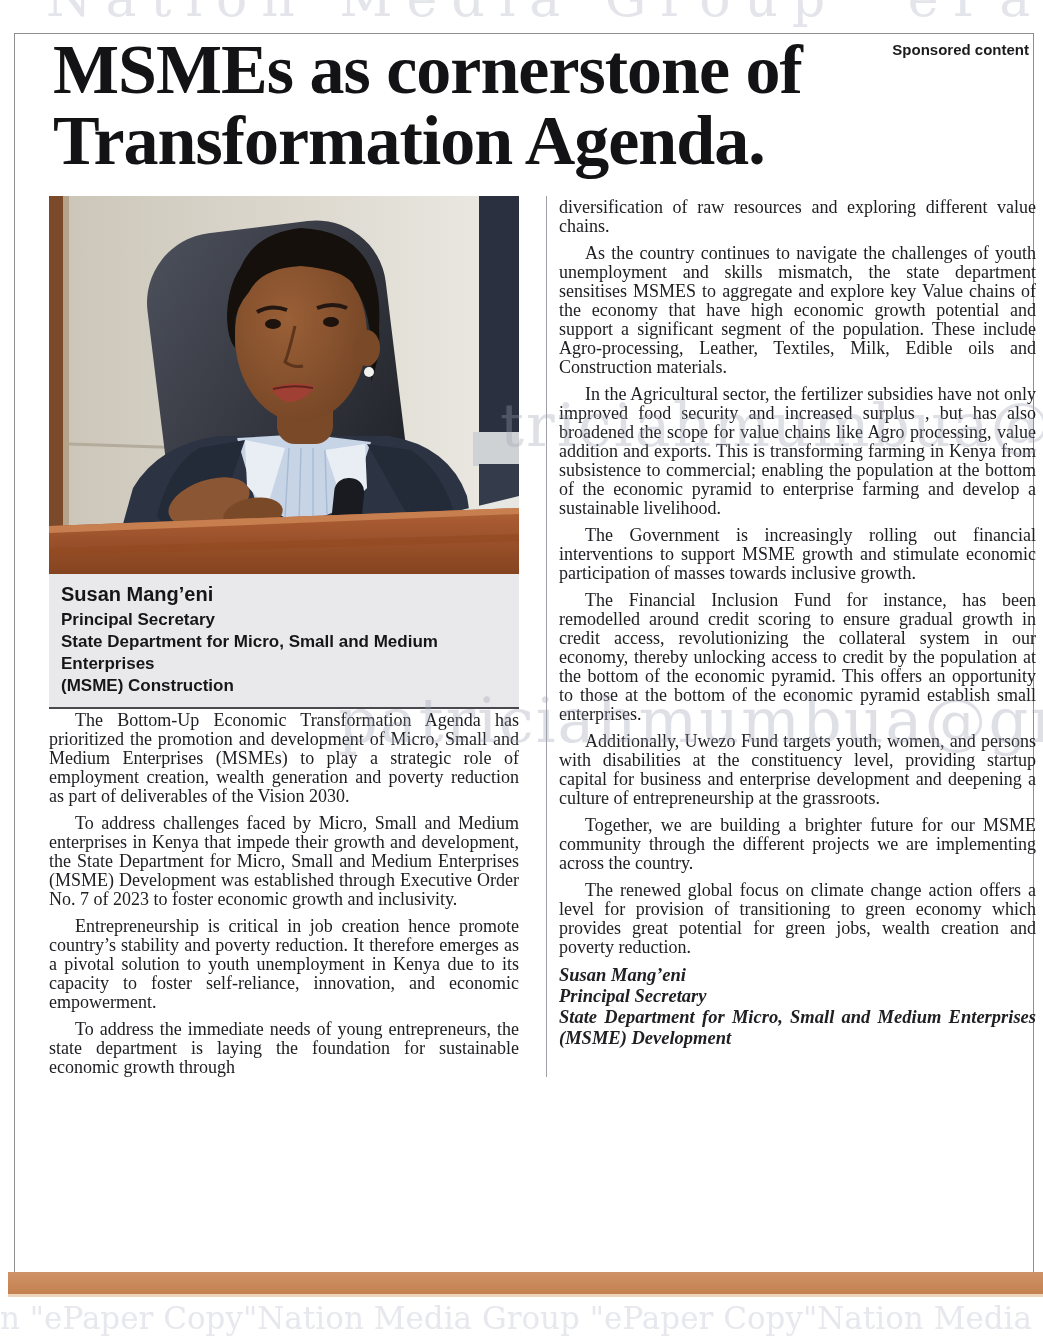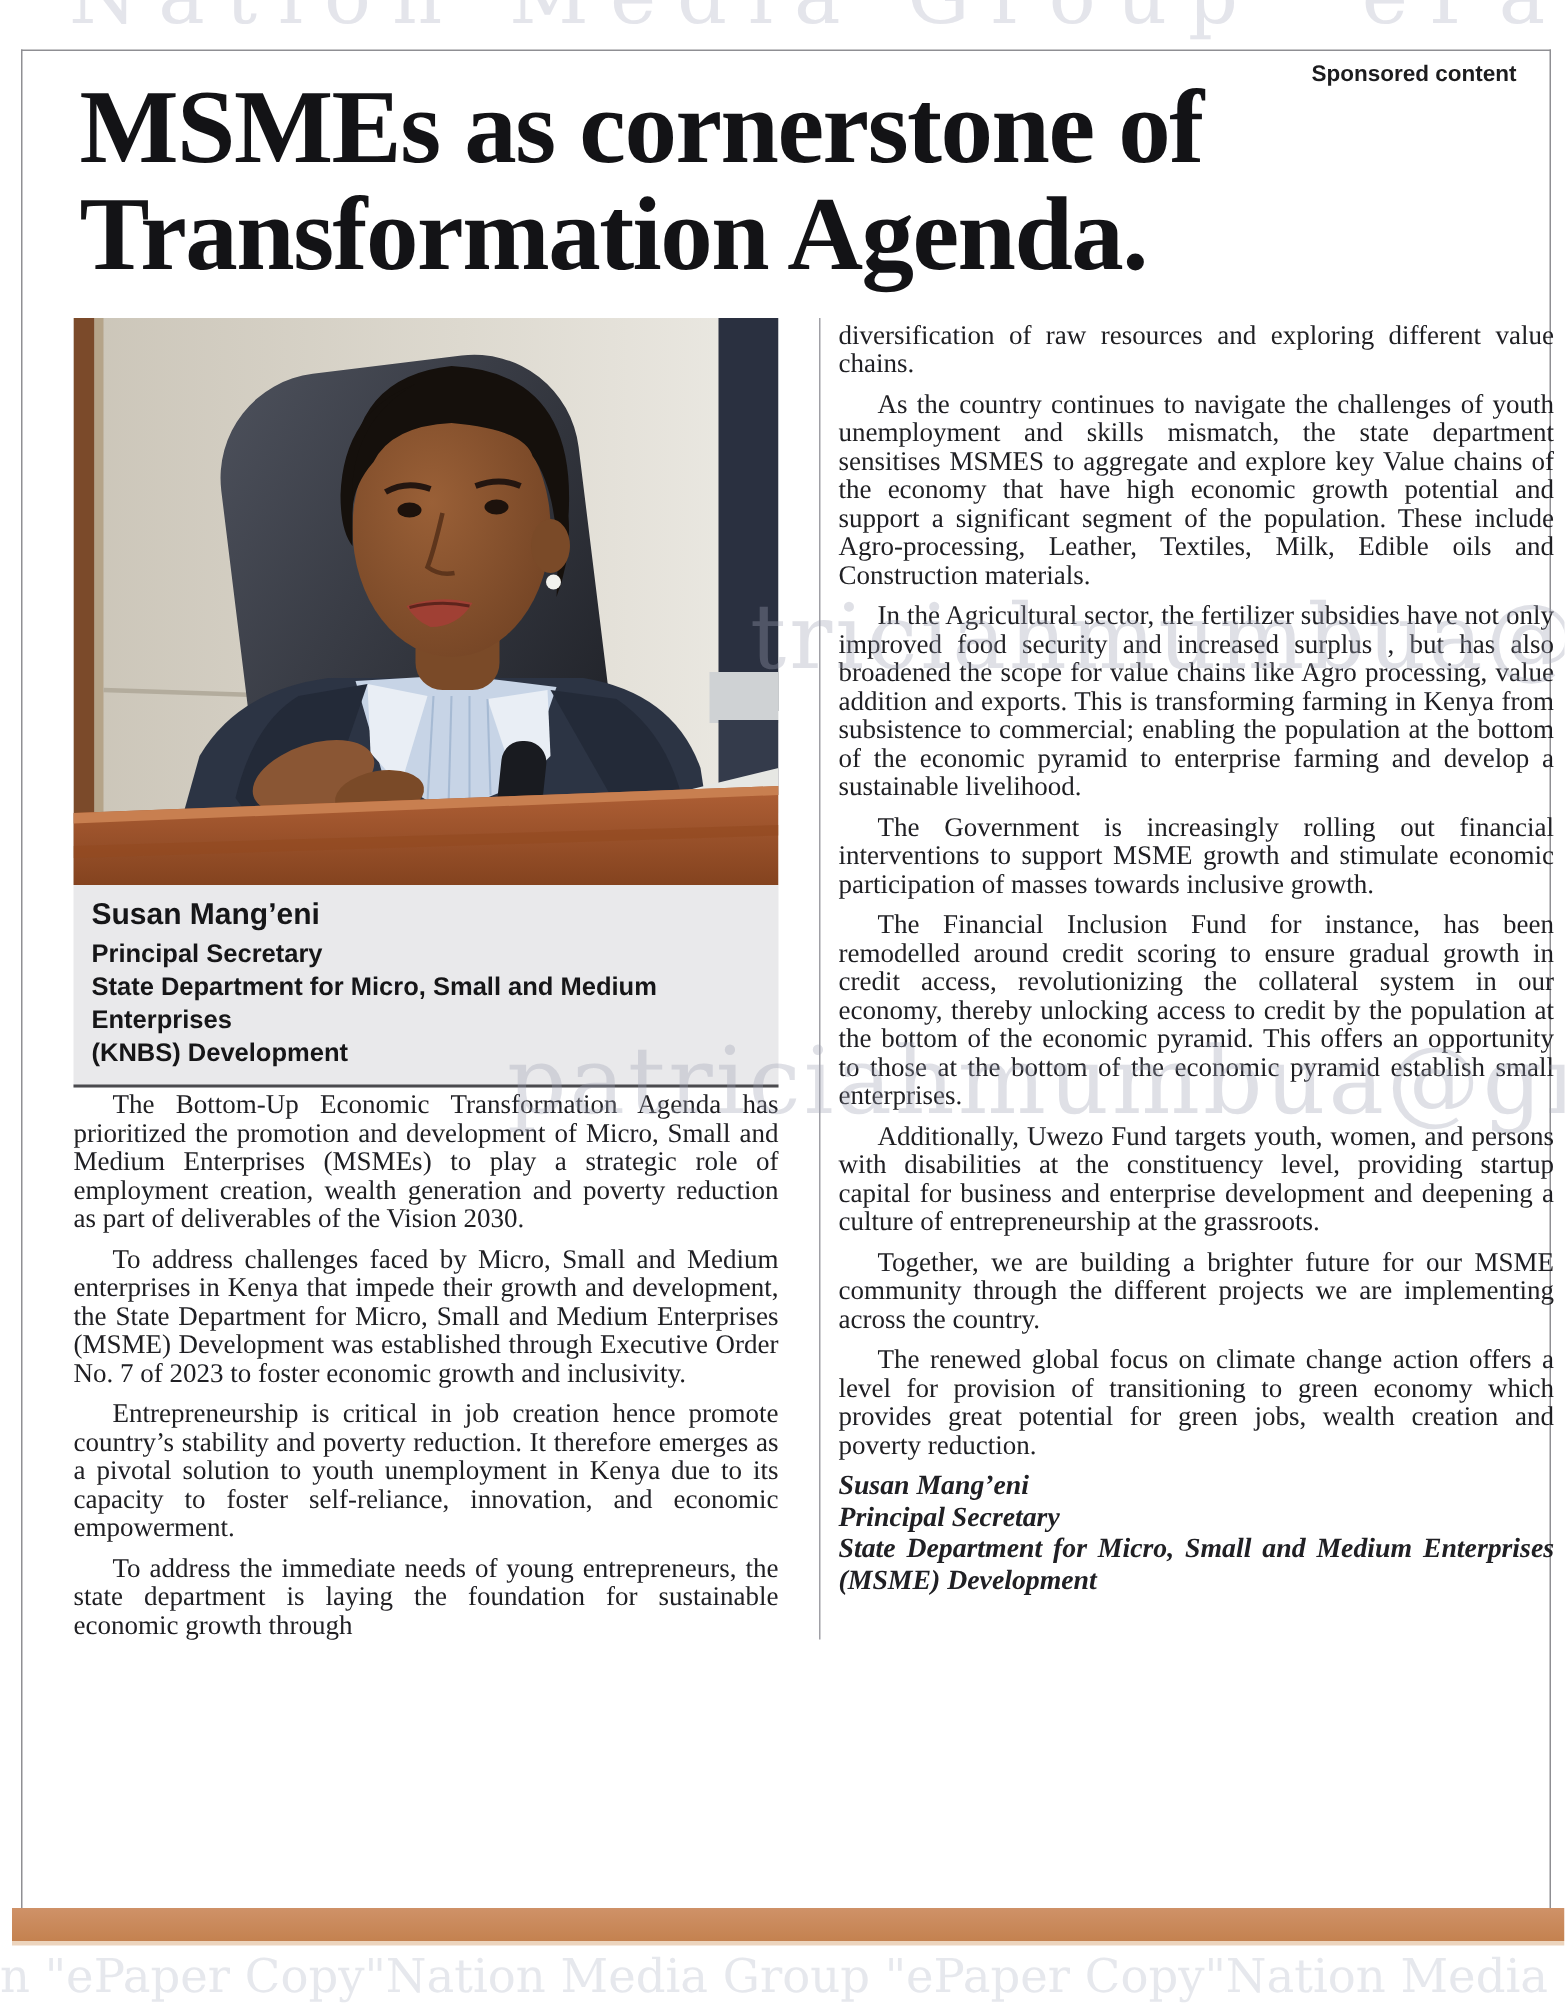--- a/index.html
+++ b/index.html
@@ -36,26 +36,26 @@
   .frame{
     position:absolute;
     left:14px;top:33px;
     width:1020px;height:1239px;
     border:1px solid #8f8f93;
     border-bottom:none;
     background:#ffffff;
     box-sizing:border-box;
   }
   .sponsored{
-    position:absolute;top:7px;right:22px;
+    position:absolute;top:7px;right:4px;
     font-family:"Liberation Sans", sans-serif;
     font-size:15px;font-weight:600;color:#1c1c1e;
   }
   .headline{
-    margin:16px 0 0 38px;
+    margin:0 0 0 38px;
     font-family:"Liberation Serif", serif;
     font-weight:700;
     font-size:70px;
     line-height:71px;
     letter-spacing:-1px;
     color:#131316;
   }
   
   .columns{
     display:flex;
@@ -199,21 +199,21 @@
 
         <path d="M0 330 L470 312 L470 378 L0 378 Z" fill="url(#desk)"></path>
         <path d="M0 330 L470 312 L470 318 L0 337 Z" fill="#c87f50"></path>
         <path d="M0 352 L470 338 L470 345 L0 360 Z" fill="#93491f" opacity="0.6"></path>
       </svg>
 
       <div class="caption">
         <div class="name">Susan Mang’eni</div>
         <div class="line">Principal Secretary</div>
         <div class="line">State Department for Micro, Small and Medium Enterprises</div>
-        <div class="line">(KNBS) Development</div>
+        <div class="line">(MSME) Construction</div>
       </div>
 
       <p class="para">The Bottom-Up Economic Transformation Agenda has prioritized the promotion and development of Micro, Small and Medium Enterprises (MSMEs) to play a strategic role of employment creation, wealth generation and poverty reduction as part of deliverables of the Vision 2030.</p>
       <p class="para">To address challenges faced by Micro, Small and Medium enterprises in Kenya that impede their growth and development, the State Department for Micro, Small and Medium Enterprises (MSME) Development was established through Executive Order No. 7 of 2023 to foster economic growth and inclusivity.</p>
       <p class="para">Entrepreneurship is critical in job creation hence promote country’s stability and poverty reduction. It therefore emerges as a pivotal solution to youth unemployment in Kenya due to its capacity to foster self-reliance, innovation, and economic empowerment.</p>
       <p class="para">To address the immediate needs of young entrepreneurs, the state department is laying the foundation for sustainable economic growth through</p>
     </div>
 
     <div class="col-right">
       <p class="para no-indent" style="margin-top:2px">diversification of raw resources and exploring different value chains.</p>

